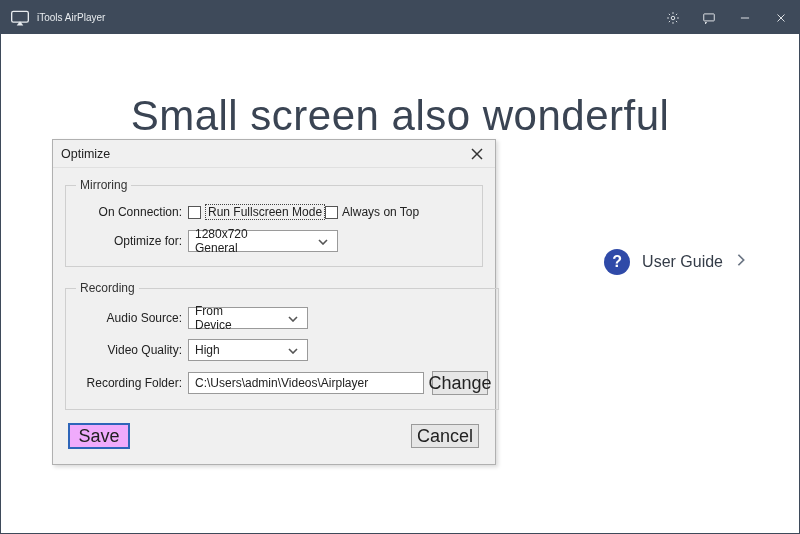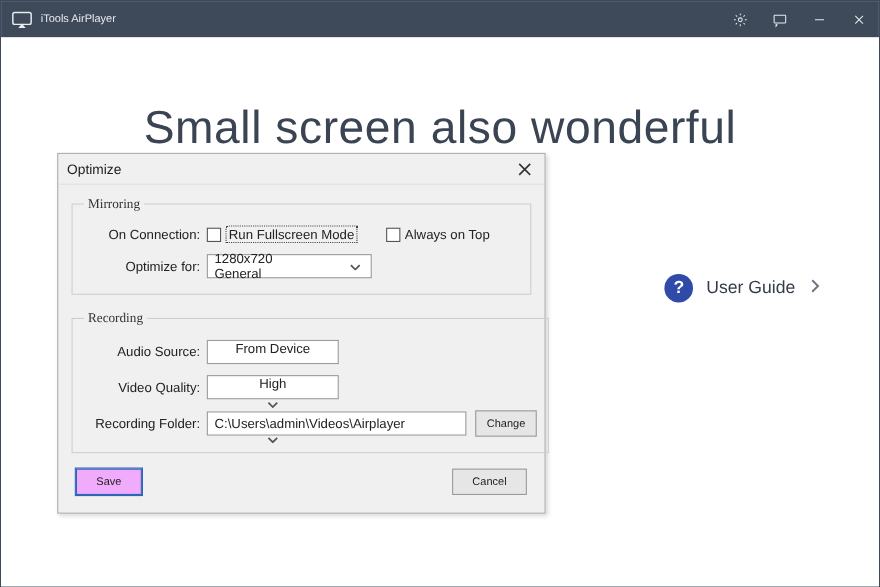--- a/index.html
+++ b/index.html
@@ -18,36 +18,36 @@
 .userguide .qicon { width: 26px; height: 26px; border-radius: 50%; background: #2f4aa8; color: #fff; display: flex; align-items: center; justify-content: center; font-weight: 700; font-size: 16px; margin-right: 12px; }
 .userguide .chev { margin-left: 12px; }
 .userguide .chev svg { width: 12px; height: 14px; stroke: #6a7483; fill: none; stroke-width: 2; }
 .dialog { position: absolute; left: 51px; top: 105px; width: 444px; background: #f0f0f0; border: 1px solid #b0b0b0; box-shadow: 2px 2px 4px rgba(0,0,0,0.15); }
 .dialog-title { height: 28px; display: flex; align-items: center; padding: 0 8px; font-size: 12.5px; color: #222; border-bottom: 1px solid #e0e0e0; }
 .dialog-title .dtspacer { flex: 1; }
 .dialog-title .dclose { width: 20px; height: 20px; display:flex; align-items:center; justify-content:center; cursor:pointer; }
 .dialog-title .dclose svg { width: 12px; height: 12px; stroke: #333; stroke-width: 1.5; fill:none; }
 .dialog-body { padding: 10px 12px 12px 12px; }
 fieldset { border: 1px solid #cfcfcf; margin-bottom: 14px; padding: 12px 10px 14px 10px; font-size: 12px; color: #333; }
-legend { padding: 0 4px; font-size: 12px; color: #333; font-family: Liberation Serif, serif; }
+legend { padding: 0 4px; font-size: 12px; color: #333; }
 .row { display: flex; align-items: center; margin-bottom: 10px; }
 .row:last-child { margin-bottom: 0; }
 .lbl { width: 112px; text-align: right; padding-right: 6px; font-size: 12px; color: #222; }
 .ck { display: flex; align-items: center; font-size: 12px; color: #222; }
 .ck .box { width: 13px; height: 13px; border: 1px solid #555; background: #fff; margin-right: 4px; }
 .ck.first .txt { border: 1px dotted #444; padding: 0 2px; }
-.ck + .ck { margin-left: 26px; }
+.ck + .ck { }
 .select { height: 22px; border: 1px solid #9a9a9a; background: #fff; display: flex; align-items: center; padding: 0 6px; font-size: 12px; color: #222; position: relative; gap: 36px; }
 .select .sval { flex:1; }
 .select .caret { width: 16px; text-align: center; }
 .select .caret svg { width:10px; height:6px; stroke:#555; fill:none; stroke-width:1.6; }
 .select.w150 { width: 150px; }
-.select.w120 { width: 120px; flex-direction: column; }
+.select.w120 { width: 120px; }
 .textfield { height: 22px; border: 1px solid #9a9a9a; background: #fff; padding: 0 6px; font-size: 12px; color: #222; display:flex; align-items:center; width: 236px; }
-.btn { height: 24px; border: 1px solid #9a9a9a; background: #e6e6e6; font-size: 10px; color: #222; display:flex; align-items:center; justify-content:center; cursor:pointer; }
+.btn { height: 24px; border: 1px solid #9a9a9a; background: #e6e6e6; font-size: 18px; color: #222; display:flex; align-items:center; justify-content:center; cursor:pointer; }
 .btn.change { width: 56px; margin-left: 8px; }
 .dialog-actions { display:flex; padding: 0 4px 4px 4px; }
 .dialog-actions .spacer { flex:1; }
 .btn.save { width: 60px; border: 1px solid #2e65b9; outline: 1px solid #2e65b9; background: #f0abfc; }
 .btn.cancel { width: 68px; }
 </style>
 </head>
 <body>
 
 <div class="window">

